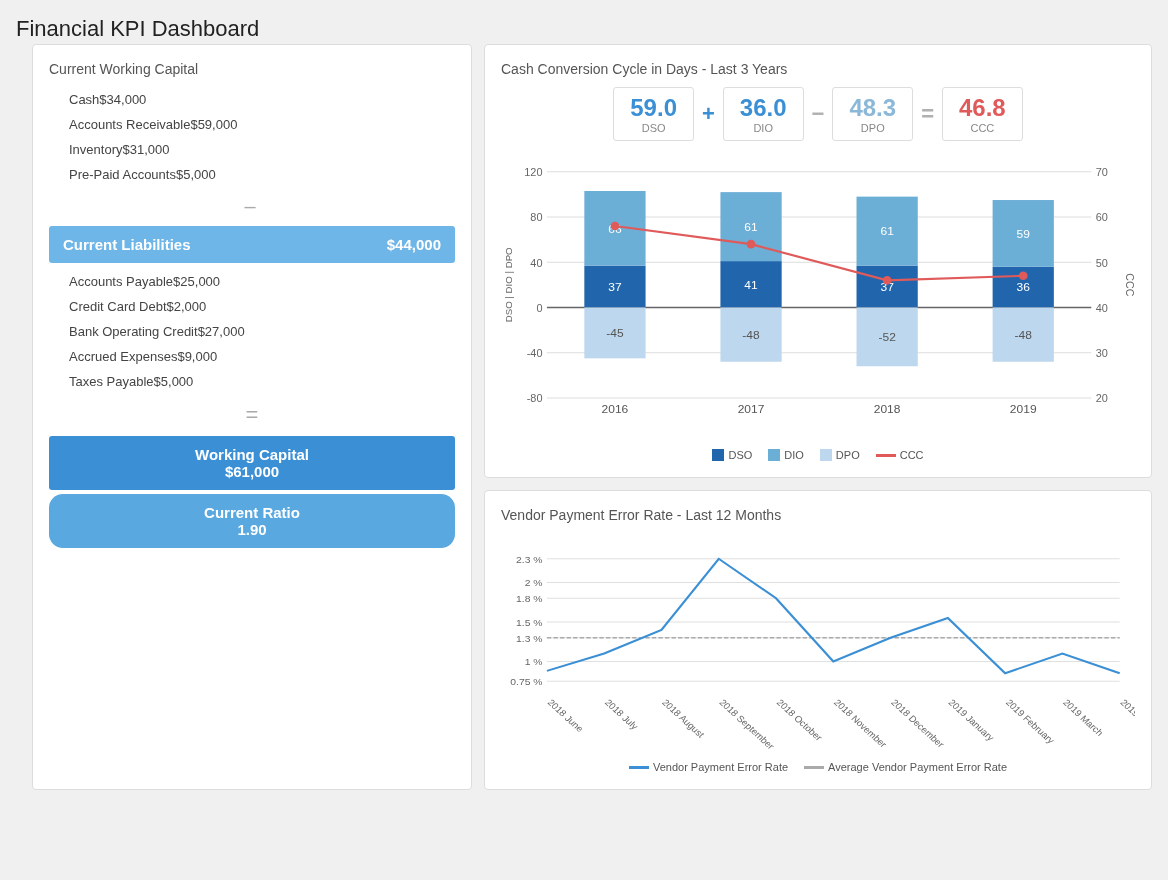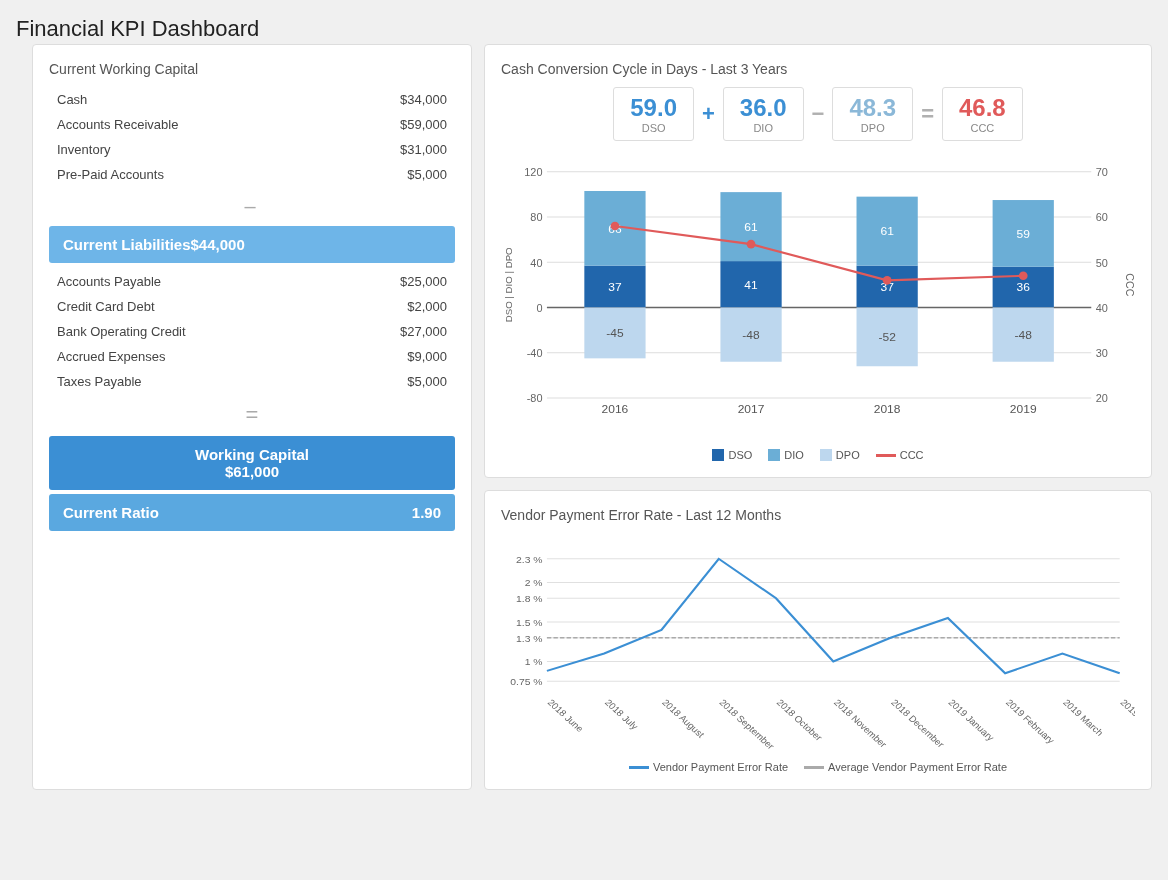--- a/index.html
+++ b/index.html
@@ -44,38 +44,39 @@
       border-radius: 3px;
       display: flex;
       justify-content: space-between;
       align-items: center;
       font-size: 15px;
       font-weight: bold;
       margin-bottom: 6px;
     }
     .line-item {
       display: flex;
-      justify-content: space-between;
       padding: 5px 8px;
       font-size: 13px;
       color: #444;
+      margin-left: 12px;
     }
     .separator {
       text-align: center;
       font-size: 20px;
       color: #aaa;
       padding: 8px 0;
       letter-spacing: 4px;
     }
     .light-blue-header {
       background: #6eb5e8;
       color: #fff;
       padding: 10px 14px;
       border-radius: 3px;
       display: flex;
+      justify-content: space-between;
       align-items: center;
       font-size: 15px;
       font-weight: bold;
       margin-bottom: 6px;
     }
     .equals-separator {
       text-align: center;
       font-size: 22px;
       color: #aaa;
       padding: 8px 0;
@@ -90,25 +91,27 @@
       align-items: center;
       font-size: 15px;
       font-weight: bold;
       margin-bottom: 4px;
       flex-direction: column;
     }
     .current-ratio-row {
       background: #5aa8e0;
       color: #fff;
       padding: 10px 14px;
-      border-radius: 3px;
+      border-radius: 14px;
       display: flex;
       justify-content: space-between;
+      align-items: center;
       font-size: 15px;
       font-weight: bold;
+      flex-direction: column;
     }
 
     
     .ccc-metrics {
       display: flex;
       align-items: center;
       justify-content: center;
       gap: 8px;
       margin-bottom: 20px;
     }

